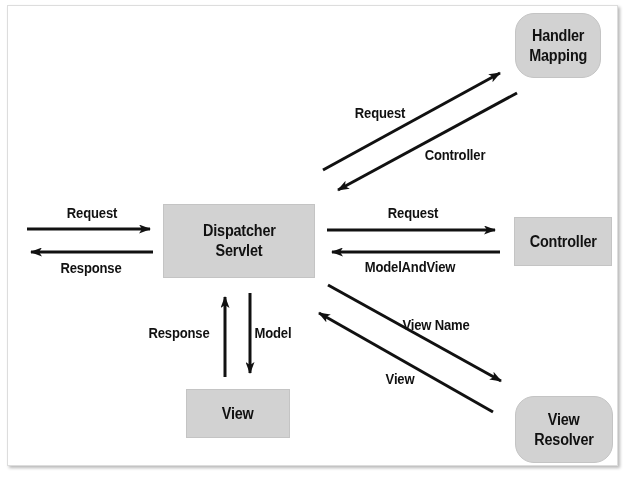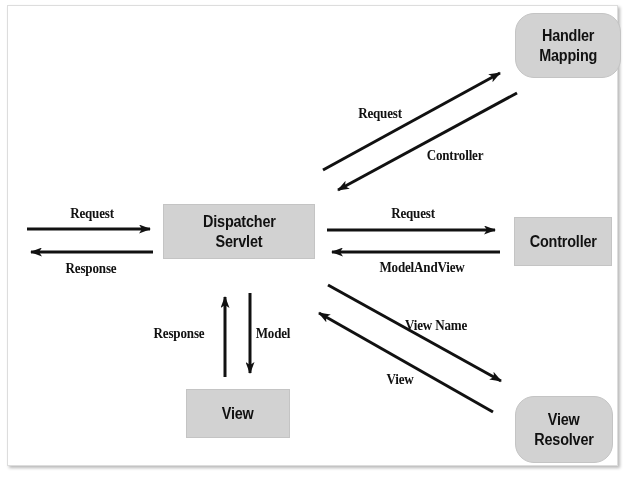--- a/index.html
+++ b/index.html
@@ -54,21 +54,20 @@
     transform: scaleX(0.9);
     white-space: nowrap;
   }
   .node .nline:empty { display: none; }
 
   .label {
     position: absolute;
     transform: translate(-50%, -50%);
     white-space: nowrap;
     color: #111111;
-    font-family: Liberation Serif, serif;
   }
   .label > span {
     display: inline-block;
     font-size: 15px;
     font-weight: bold;
     letter-spacing: -0.2px;
     transform: scaleX(0.87);
     white-space: nowrap;
   }
 </style>
@@ -92,26 +91,26 @@
       <line x1="500" y1="252" x2="332" y2="252"></line>
       <line x1="323" y1="170" x2="500" y2="73"></line>
       <line x1="517" y1="93" x2="338" y2="190"></line>
       <line x1="328" y1="285" x2="501" y2="381"></line>
       <line x1="493" y1="412" x2="319" y2="313"></line>
       <line x1="225" y1="377" x2="225" y2="297"></line>
       <line x1="250" y1="293" x2="250" y2="373"></line>
     </g>
   </svg>
 
-  <div class="node" style="left:163px; top:204px; width:152px; height:55px;">
+  <div class="node" style="left:163px; top:204px; width:152px; height:74px;">
     <span class="nline">Dispatcher</span>
     <span class="nline">Servlet</span>
   </div>
 
-  <div class="node rounded" style="left:515px; top:13px; width:106px; height:65px;text-align:right;">
+  <div class="node rounded" style="left:515px; top:13px; width:86px; height:65px;text-align:right;">
     <span class="nline">Handler</span>
     <span class="nline">Mapping</span>
   </div>
 
   <div class="node" style="left:514px; top:217px; width:98px; height:49px;">
     <span class="nline">Controller</span>
 
   </div>
 
   <div class="node rounded" style="left:515px; top:396px; width:98px; height:67px;">
@@ -126,21 +125,21 @@
 
   <div class="label" style="left:92px; top:213px;">
     <span>Request</span>
   </div>
   <div class="label" style="left:91px; top:268px;">
     <span>Response</span>
   </div>
   <div class="label" style="left:413px; top:213px;">
     <span>Request</span>
   </div>
-  <div class="label" style="left:422px; top:267px;text-align:right;">
+  <div class="label" style="left:410px; top:267px;text-align:right;">
     <span>ModelAndView</span>
   </div>
   <div class="label" style="left:380px; top:113px;">
     <span>Request</span>
   </div>
   <div class="label" style="left:455px; top:155px;">
     <span>Controller</span>
   </div>
   <div class="label" style="left:436px; top:325px;">
     <span>View Name</span>

